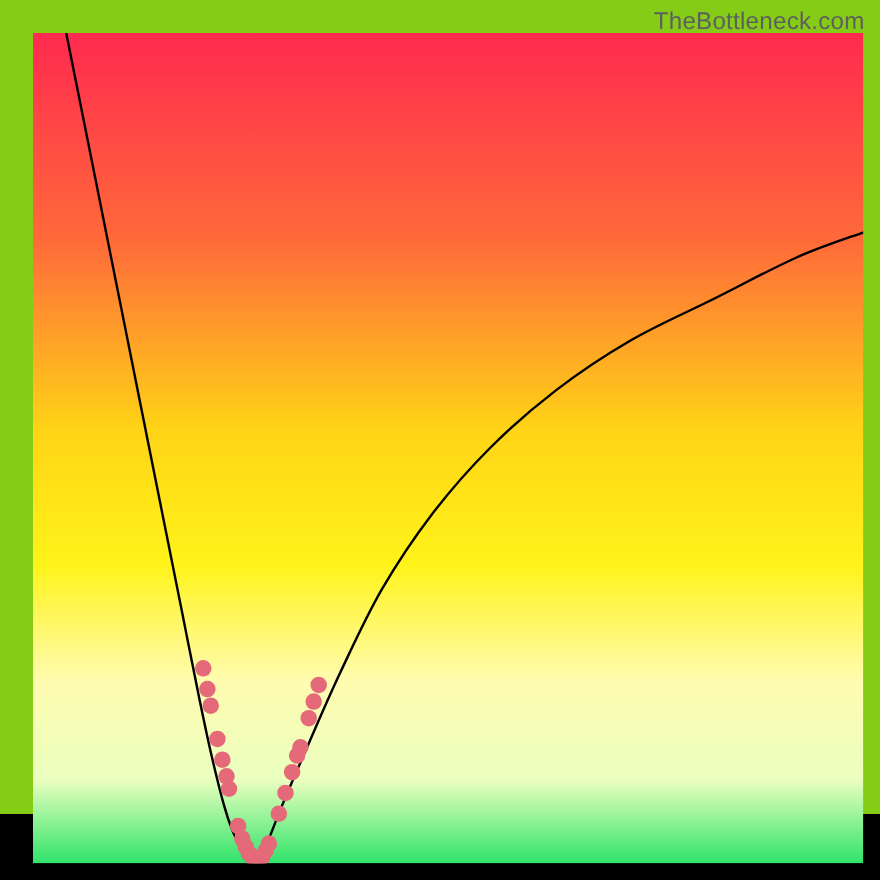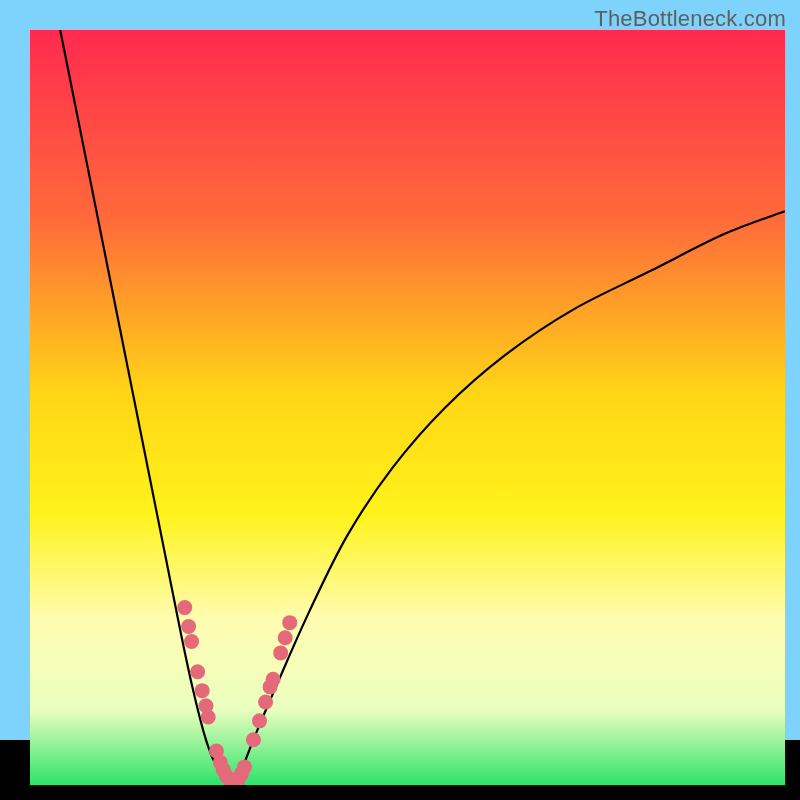--- a/index.html
+++ b/index.html
@@ -10,21 +10,21 @@
     overflow: hidden;
     background: #000;
     font-family: Arial, Helvetica, sans-serif;
   }
   .frame {
     position: absolute;
     left: 0;
     top: 0;
     width: 800px;
     height: 740px;
-    background: #7dd3fc;
+    background: #84cc16;
     text-decoration: underline;
   }
   .plot-area {
     position: absolute;
     left: 30px;
     top: 30px;
     width: 755px;
     height: 755px;
     overflow: hidden;
   }

